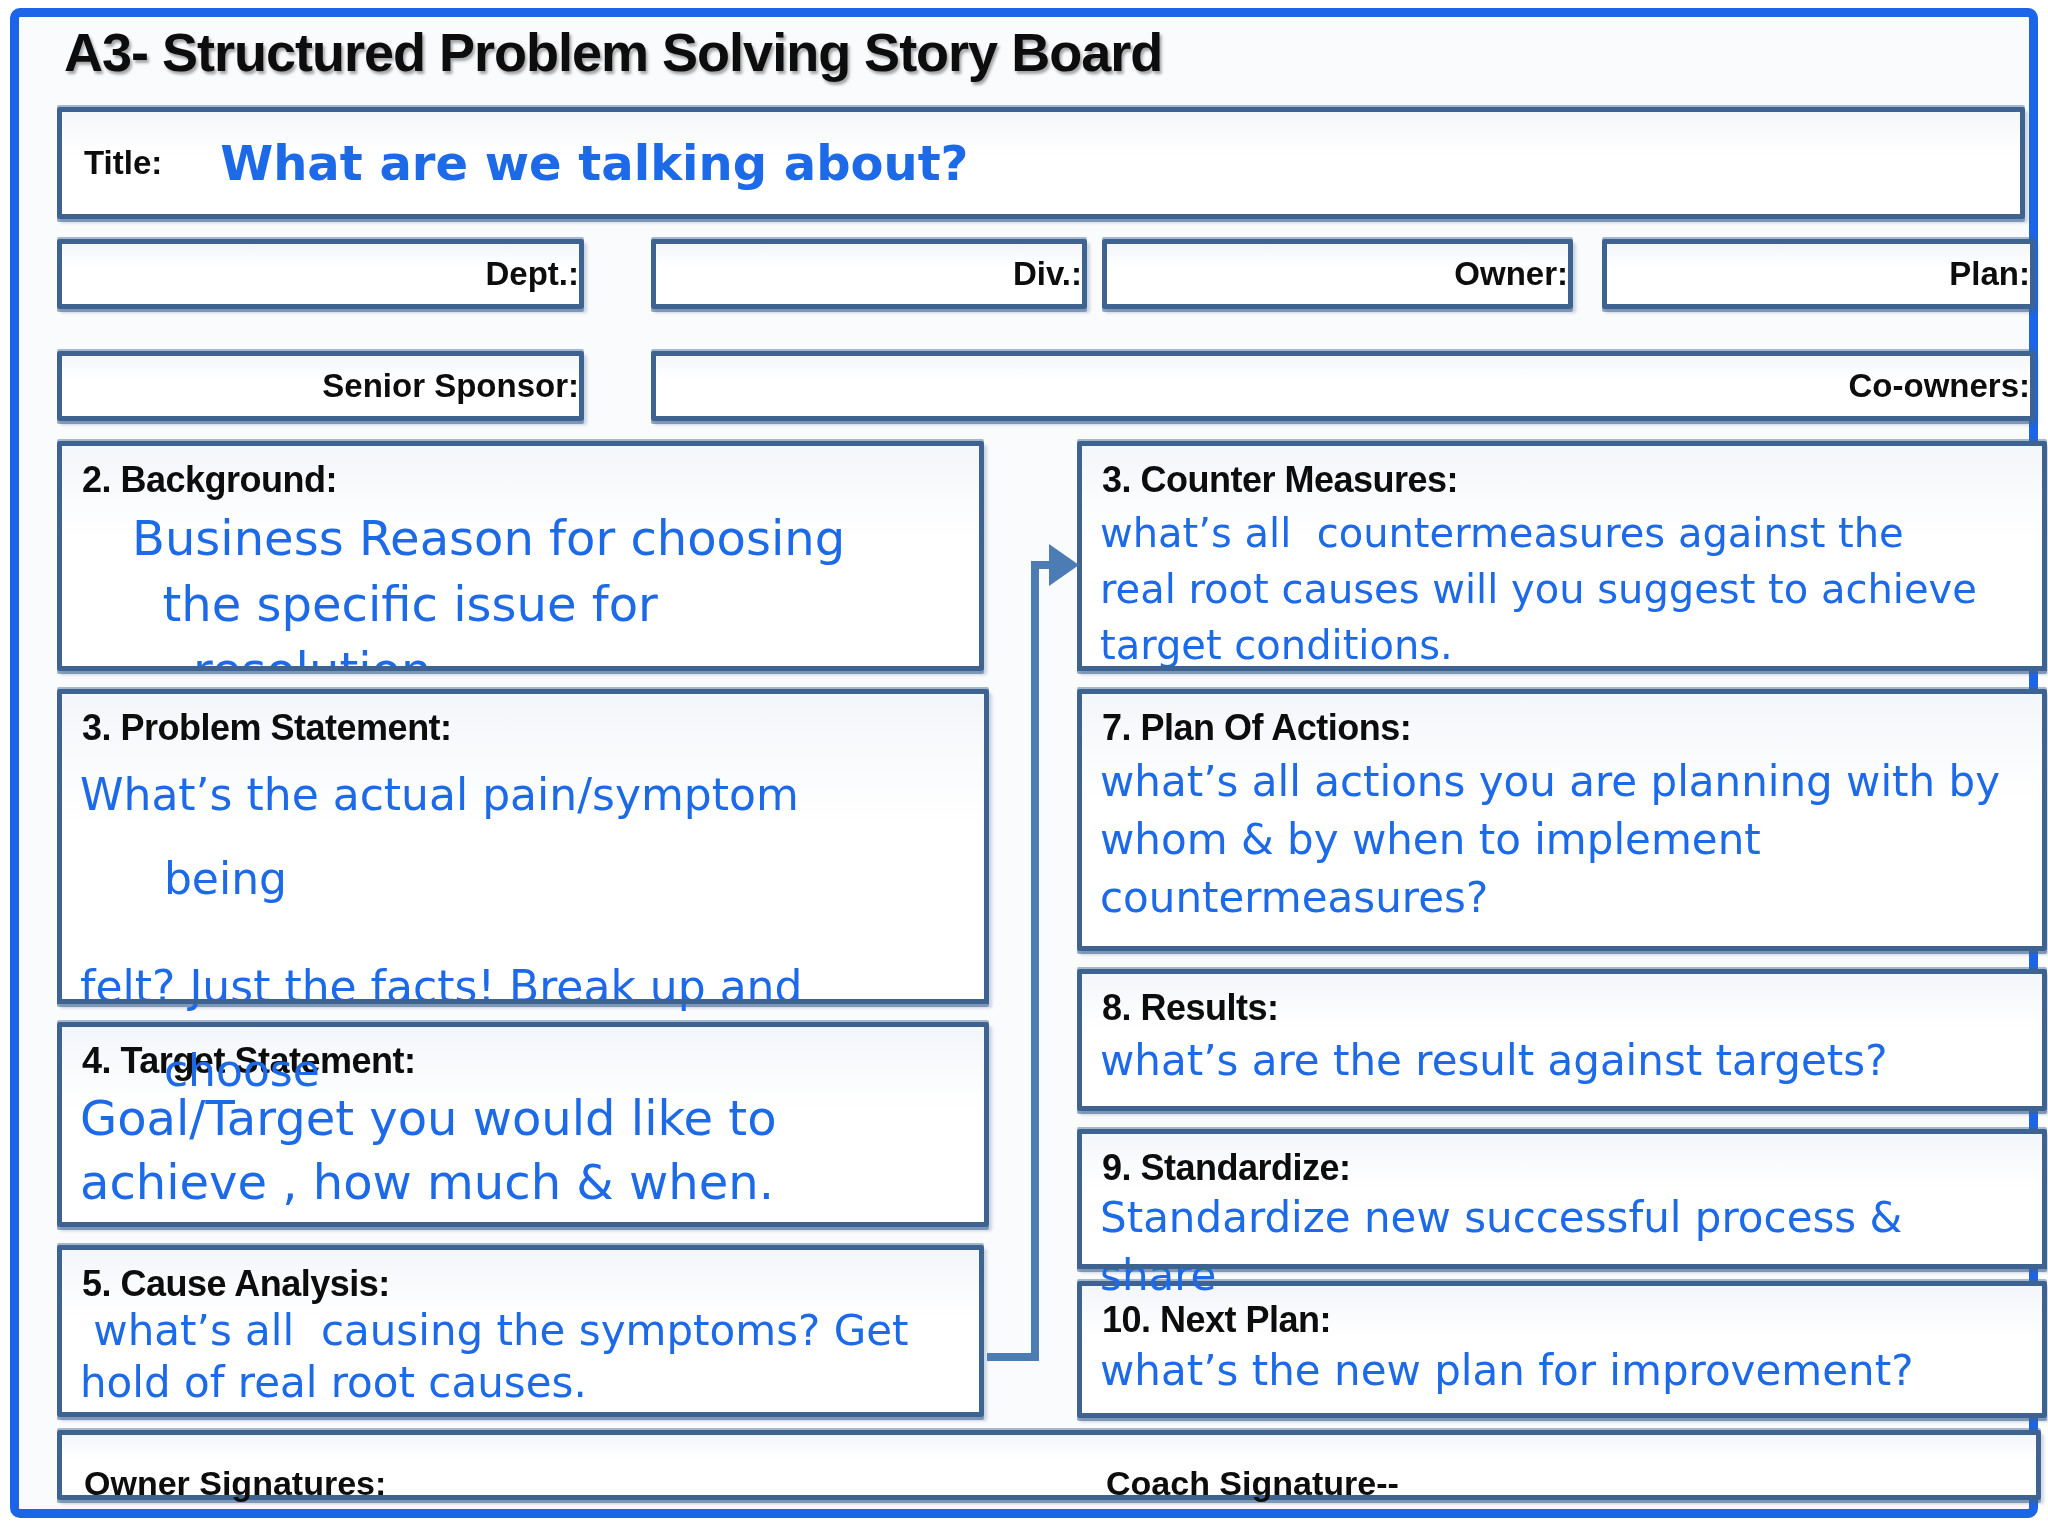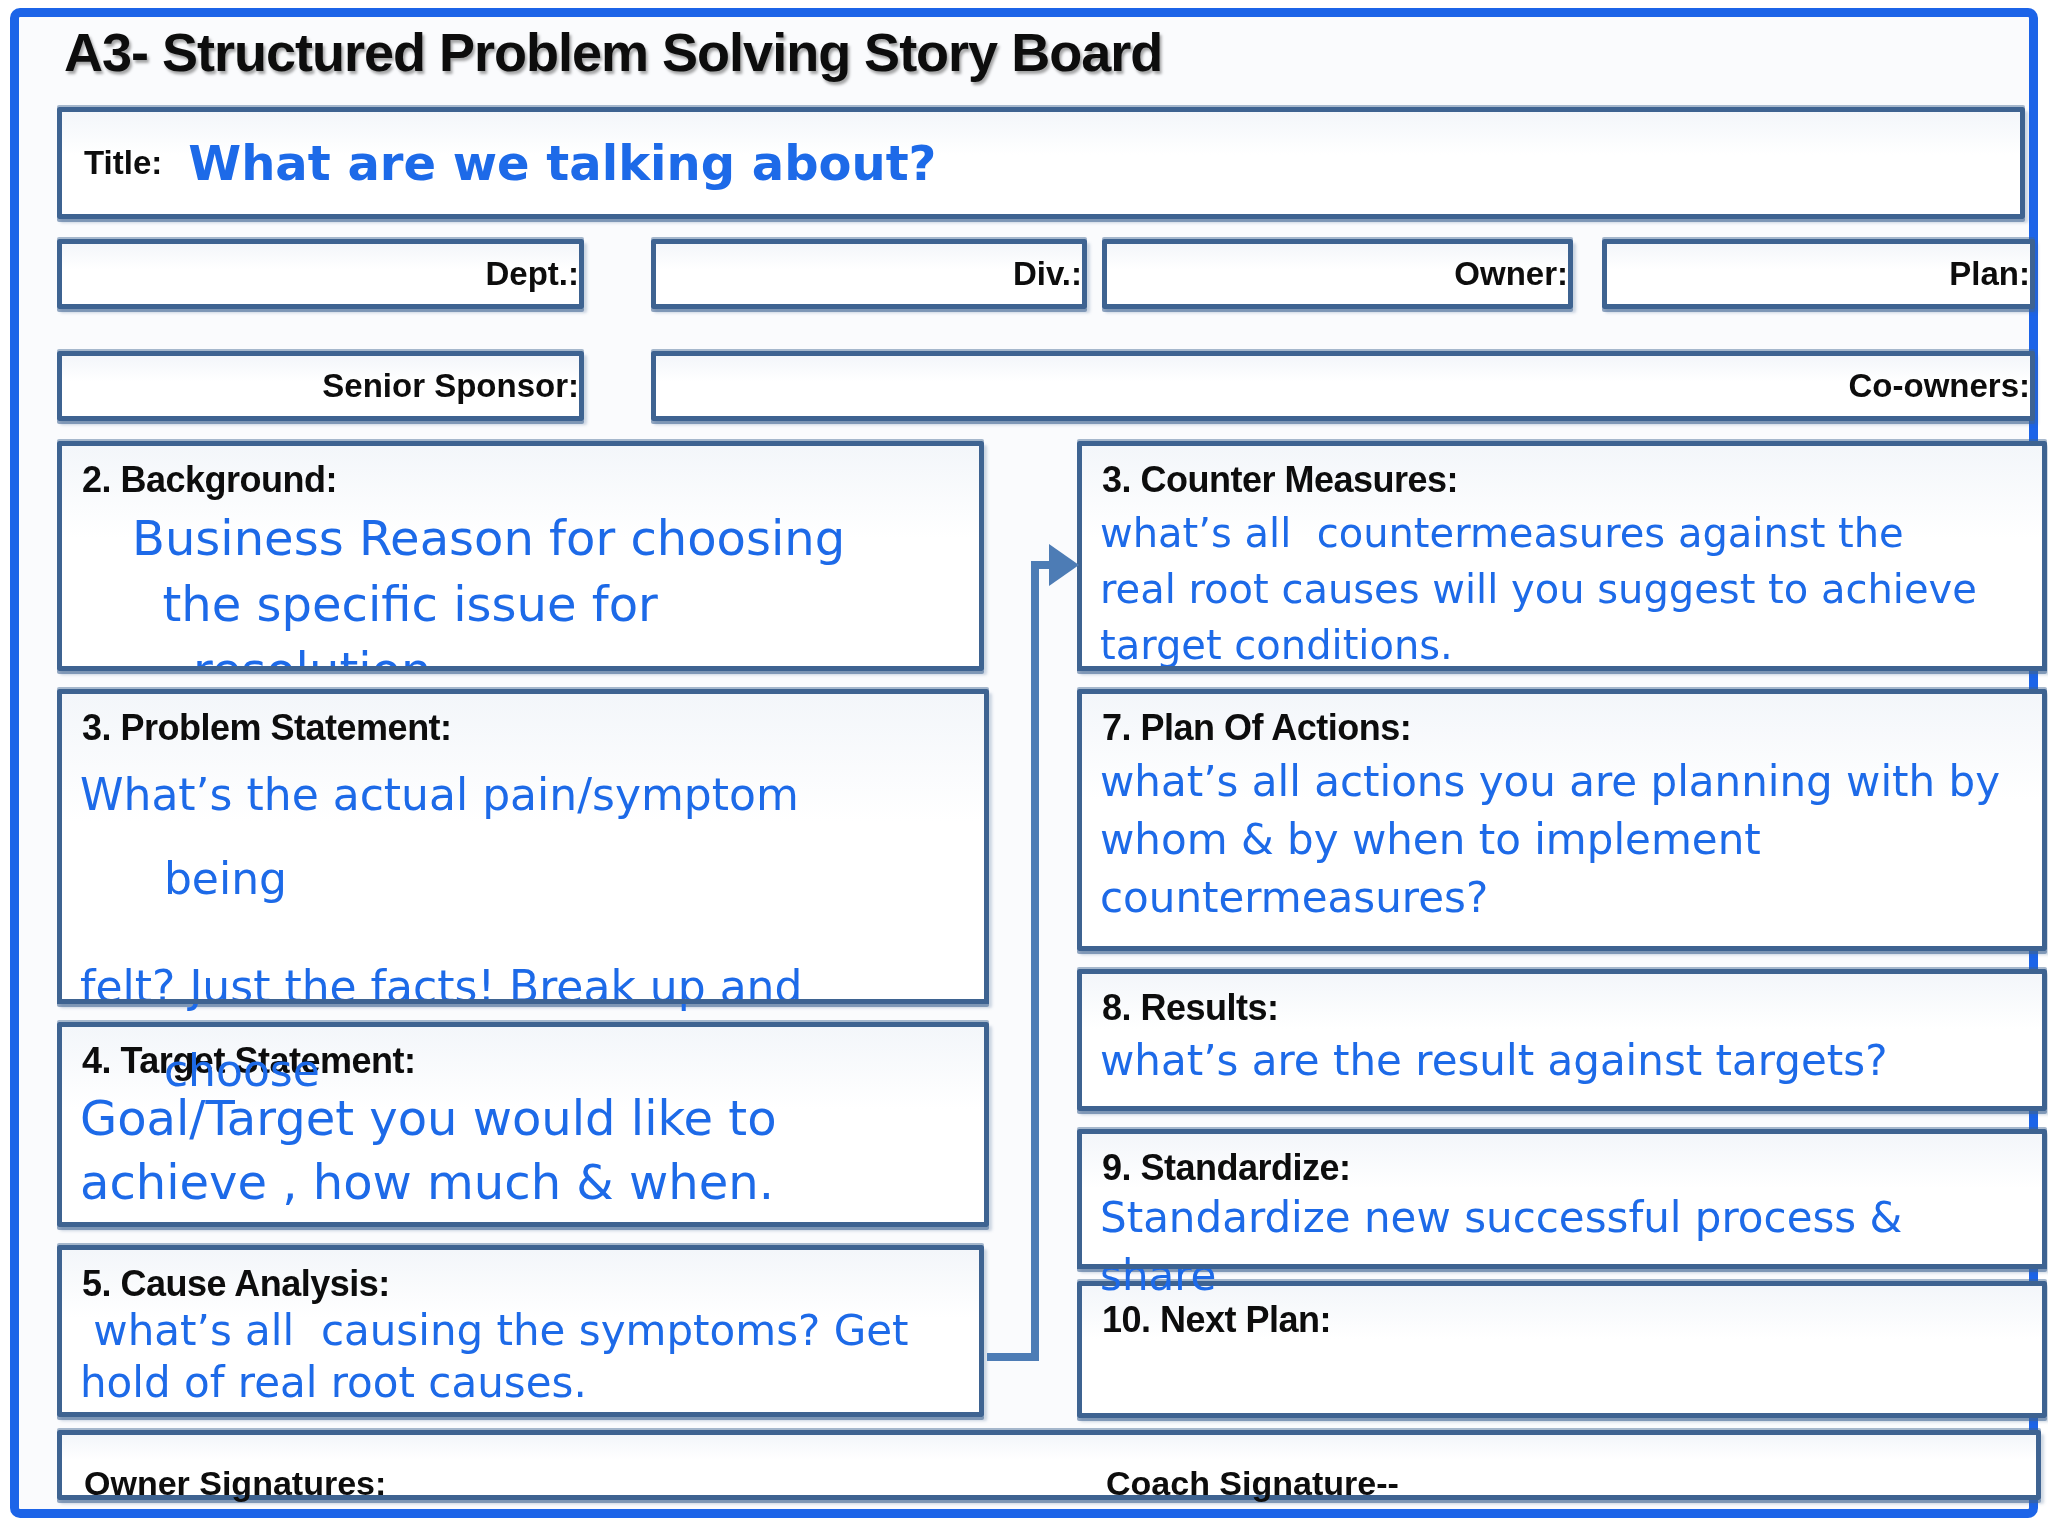--- a/index.html
+++ b/index.html
@@ -15,21 +15,21 @@
   #board{position:absolute;left:10px;top:8px;width:2028px;height:1510px;
     border:9px solid var(--outer-border);border-radius:10px;background:var(--page-bg);}
   
   .page-title{position:absolute;left:45px;top:4px;font-size:54px;font-weight:700;color:var(--heading-ink);
     letter-spacing:-1px;text-shadow:2px 3px 3px rgba(0,0,0,0.35);}
   
   .box{position:absolute;background:linear-gradient(#f3f6fa,#ffffff 42%);
     border:5px solid var(--box-border);border-radius:2px;
     box-shadow:0 3px 0 rgba(62,99,145,.55),0 -2px 0 rgba(62,99,145,.45),3px 4px 3px rgba(64,98,142,.25);}
   
-  .title-box{left:38px;top:90px;width:1968px;height:112px;display:flex;align-items:center;padding-left:22px;}
+  .title-box{left:38px;top:90px;width:1968px;height:112px;display:flex;align-items:center;padding-left:22px;gap:32px;}
   .field-label{font-size:33px;font-weight:700;color:var(--heading-ink);}
   .title-value{font-family:"DejaVu Sans",sans-serif;font-size:48px;font-weight:700;color:var(--ink-blue);margin-left:26px;white-space:nowrap;}
   
   .hfield{height:70px;display:flex;align-items:center;padding-left:20px;justify-content:flex-end;}
   .f-dept{left:38px;top:222px;width:527px;}
   .f-div{left:632px;top:222px;width:436px;}
   .f-owner{left:1083px;top:222px;width:471px;}
   .f-coach{left:1583px;top:222px;width:433px;}
   .f-sponsor{left:38px;top:334px;width:527px;}
   .f-coowners{left:632px;top:334px;width:1384px;}
@@ -150,20 +150,21 @@
   </div>
 
   <div class="box section sec-9 overflowing redraw-bottom">
     <div class="sec-title">9. Standardize:</div>
     <div class="sec-body">Standardize new successful process &amp;
 share</div>
   </div>
 
   <div class="box section sec-10">
     <div class="sec-title">10. Next Plan:</div>
+    <div class="sec-body">what’s the new plan for improvement?</div>
   </div>
 
   <div class="conn conn-h-bottom"></div>
   <div class="conn conn-v"></div>
   <div class="conn conn-h-top"></div>
   <div class="conn-head"></div>
 
   <div class="box sig-box">
     <span class="sig-label">Owner Signatures:</span>
     <span class="sig-label sig-coach">Coach Signature--</span>

